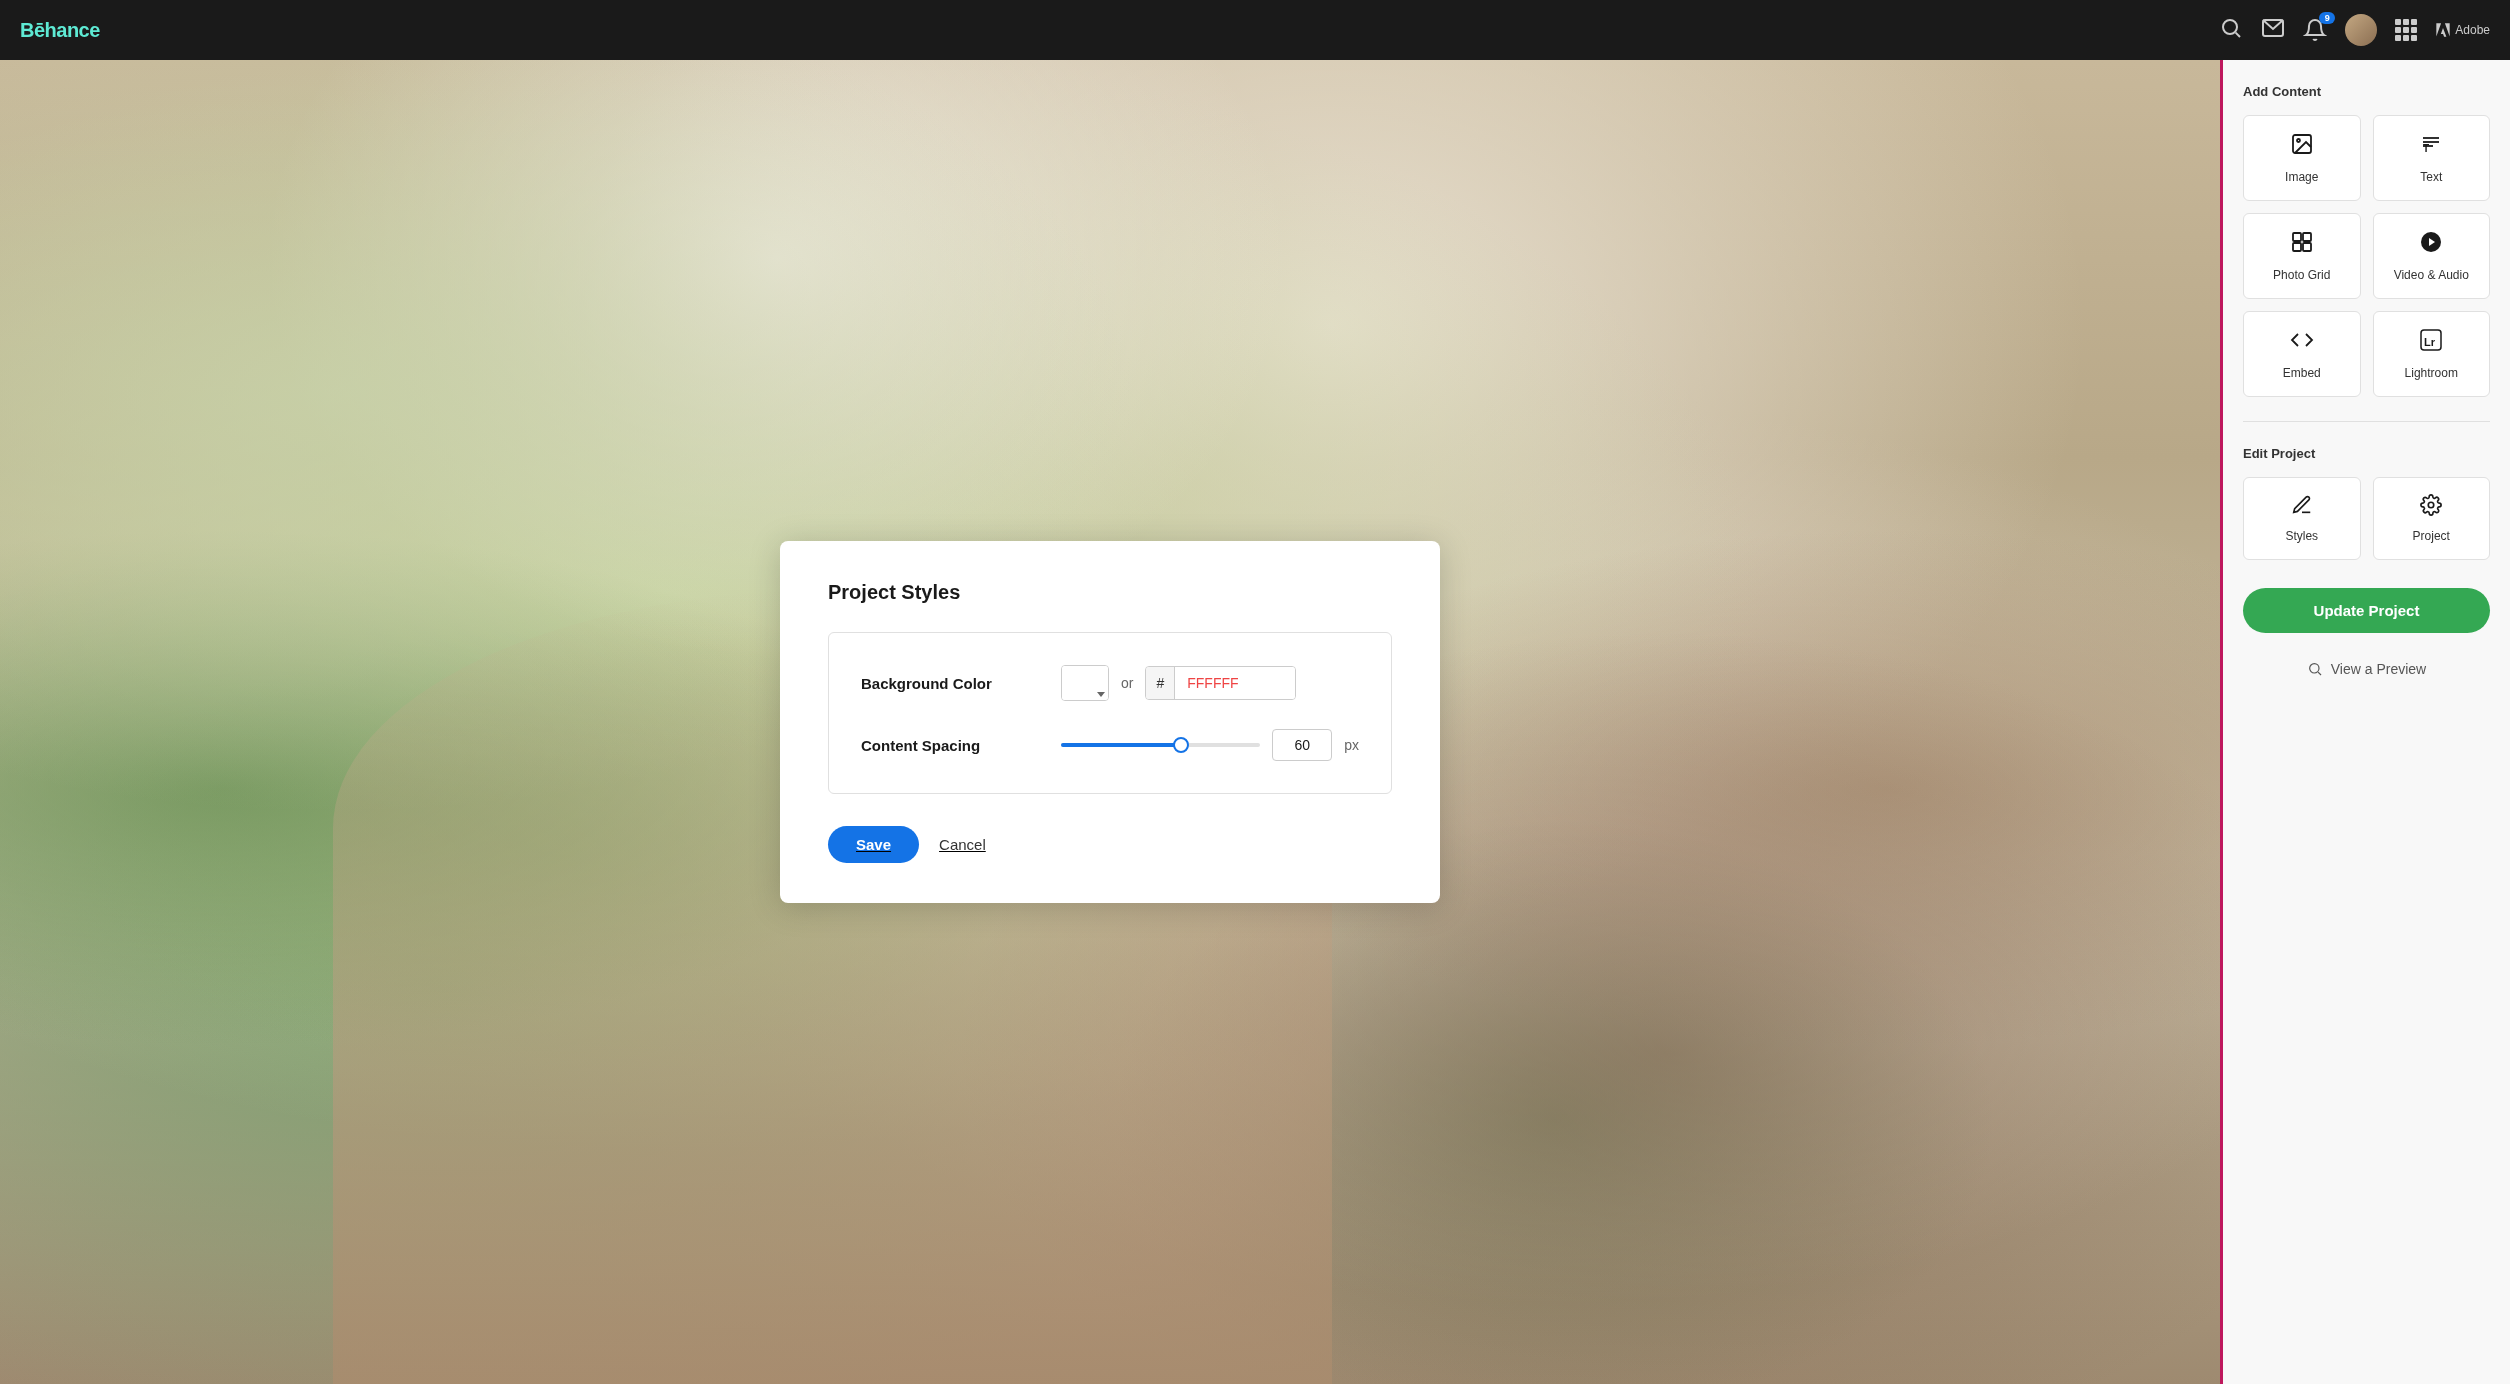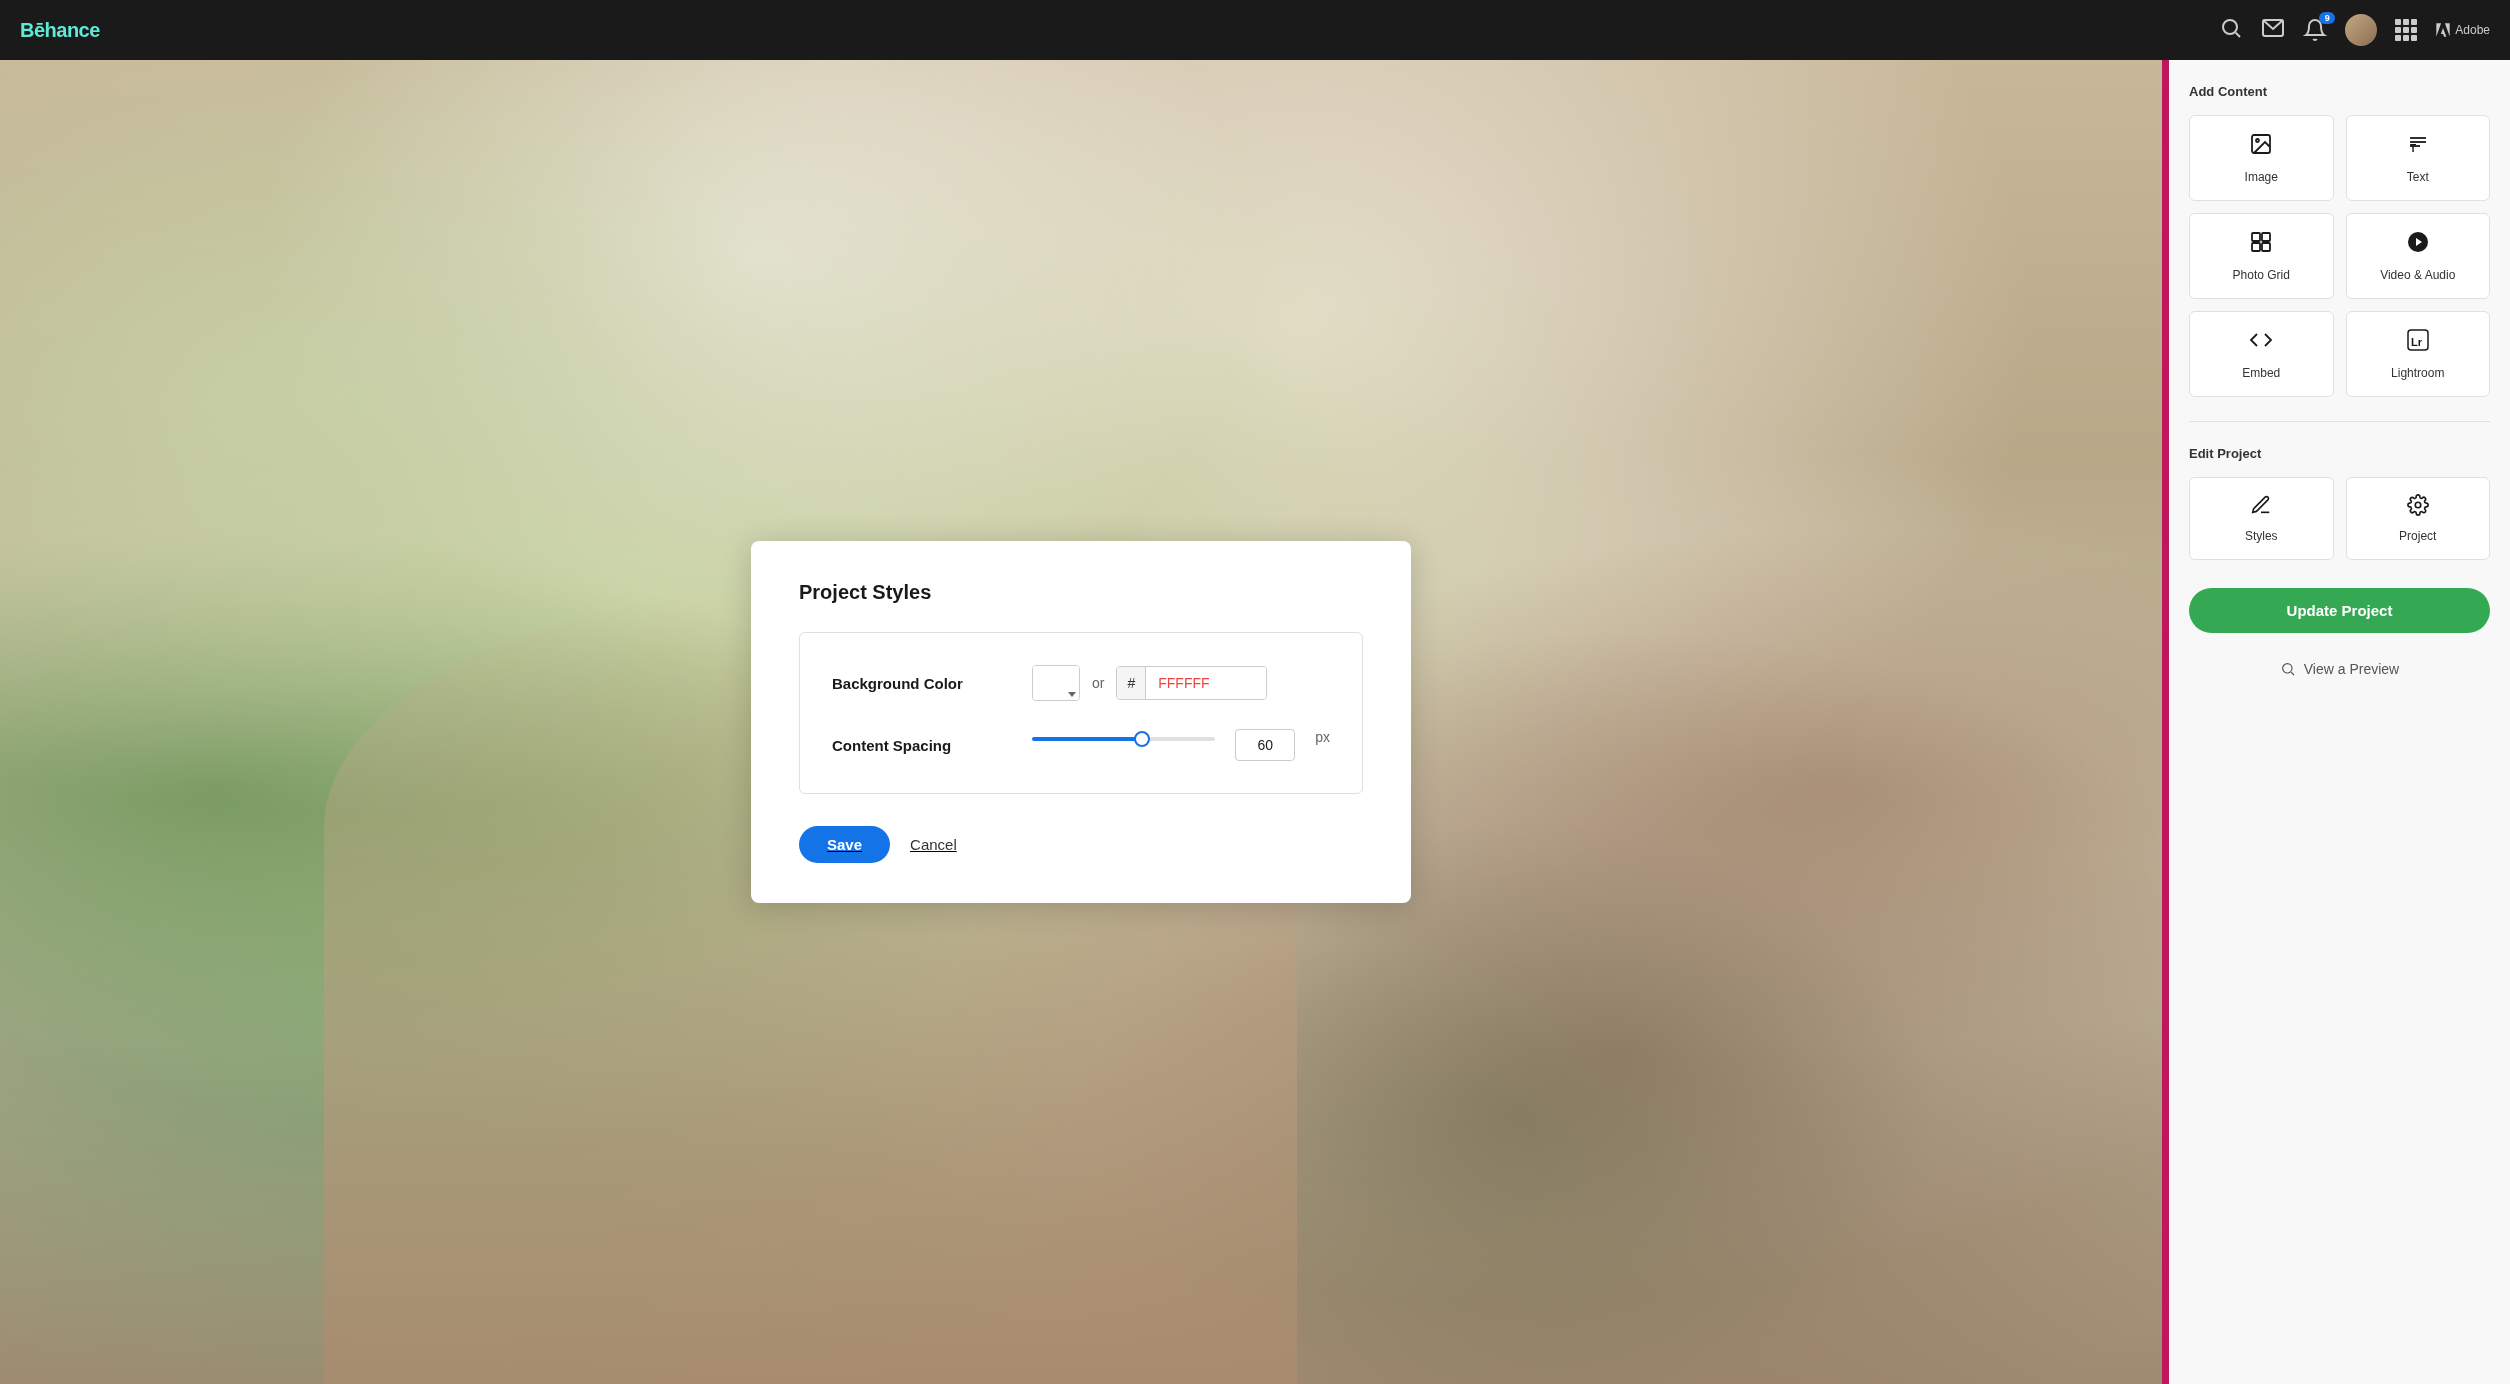--- a/index.html
+++ b/index.html
@@ -255,22 +255,22 @@
       border: none;
       outline: none;
       font-size: 14px;
       width: 120px;
       color: #ef4444;
     }
 
     
     .slider-container {
       display: flex;
-      align-items: flex-start;
-      gap: 20px;
+      align-items: center;
+      gap: 12px;
       flex: 1;
     }
     .slider-track {
       position: relative;
       flex: 1;
       height: 4px;
       background: #e0e0e0;
       border-radius: 2px;
     }
     .slider-fill {
@@ -329,23 +329,23 @@
     .btn-cancel {
       background: none;
       border: none;
       color: #333;
       font-size: 15px;
       cursor: pointer;
     }
 
     
     .sidebar {
-      width: 348px;
+      width: 290px;
       background: #f8f8f8;
-      border-left: 7px solid #be185d;
+      border-left: 3px solid #be185d;
       padding: 24px 20px;
       display: flex;
       flex-direction: column;
       gap: 24px;
       overflow-y: auto;
     }
     .sidebar-section-title {
       font-size: 13px;
       font-weight: 600;
       color: #333;

